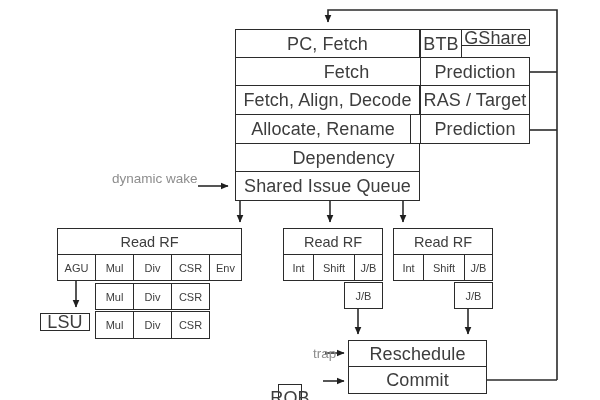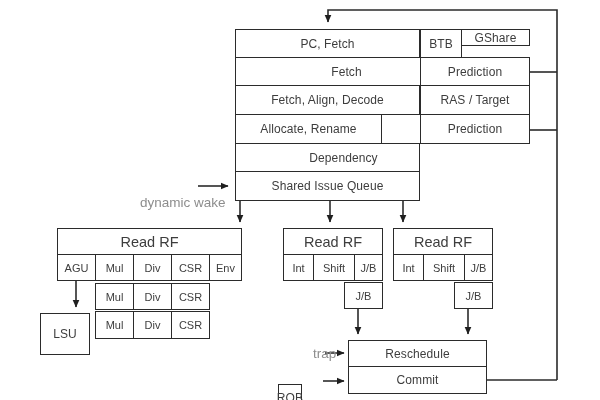--- a/index.html
+++ b/index.html
@@ -40,21 +40,21 @@
     color:#3d3d3d;
     white-space:nowrap;
   }
   .lbl{
     position:absolute;
     font-size:13.5px;
     color:#8d8d8d;
     white-space:nowrap;
     line-height:1;
   }
-  .ftxt{font-size:12px;}
+  .ftxt{font-size:18px;}
 </style>
 </head>
 <body>
 
 <div id="stage">
 
   <svg id="wires" viewBox="0 0 600 400" xmlns="http://www.w3.org/2000/svg">
     <defs>
       <marker id="ah" markerWidth="9" markerHeight="9" refX="7.4" refY="4.5" orient="auto" markerUnits="userSpaceOnUse">
         <path d="M0,1 L8,4.5 L0,8 z" fill="#1f1f1f"></path>
@@ -89,46 +89,46 @@
   <div class="box ftxt" style="left:235px;top:29px;width:185px;height:29px;">PC, Fetch</div>
   <div class="box ftxt" style="left:420px;top:29px;width:42px;height:29px;">BTB</div>
   <div class="box ftxt" style="left:461px;top:29px;width:69px;height:17px;">GShare</div>
 
   <div class="box ftxt" style="left:235px;top:57px;width:214px;height:29px;padding-left:9px;">Fetch</div>
   <div class="box ftxt" style="left:420px;top:57px;width:110px;height:29px;">Prediction</div>
 
   <div class="box ftxt" style="left:235px;top:85px;width:185px;height:30px;">Fetch, Align, Decode</div>
   <div class="box ftxt" style="left:420px;top:85px;width:110px;height:30px;">RAS / Target</div>
 
-  <div class="box ftxt" style="left:235px;top:114px;width:147px;height:30px;">Allocate, Rename</div>
+  <div class="box ftxt" style="left:235px;top:114px;width:176px;height:30px;">Allocate, Rename</div>
   <div class="box ftxt" style="left:420px;top:114px;width:110px;height:30px;">Prediction</div>
 
   <div class="box ftxt" style="left:235px;top:143px;width:185px;height:29px;padding-left:32px;">Dependency</div>
 
   <div class="box ftxt" style="left:235px;top:171px;width:185px;height:30px;">Shared Issue Queue</div>
 
-  <div class="lbl" style="left:112px;top:196px;margin-left:28px;">dynamic wake</div>
+  <div class="lbl" style="left:112px;top:172px;">dynamic wake</div>
 
   <div class="cell" style="left:57px;top:228px;width:185px;height:27px;font-size:14.5px;">Read RF</div>
 
   <div class="cell" style="left:57px;top:254px;width:39px;height:27px;">AGU</div>
   <div class="cell" style="left:95px;top:254px;width:39px;height:27px;">Mul</div>
   <div class="cell" style="left:133px;top:254px;width:39px;height:27px;">Div</div>
   <div class="cell" style="left:171px;top:254px;width:39px;height:27px;">CSR</div>
   <div class="cell" style="left:209px;top:254px;width:33px;height:27px;">Env</div>
 
   <div class="cell" style="left:95px;top:283px;width:39px;height:27px;">Mul</div>
   <div class="cell" style="left:133px;top:283px;width:39px;height:27px;">Div</div>
   <div class="cell" style="left:171px;top:283px;width:39px;height:27px;">CSR</div>
 
   <div class="cell" style="left:95px;top:311px;width:39px;height:28px;">Mul</div>
   <div class="cell" style="left:133px;top:311px;width:39px;height:28px;">Div</div>
   <div class="cell" style="left:171px;top:311px;width:39px;height:28px;">CSR</div>
 
-  <div class="box ftxt" style="left:40px;top:313px;width:50px;height:42px;">LSU</div>
+  <div class="box ftxt" style="left:40px;top:313px;width:50px;height:18px;">LSU</div>
 
   <div class="cell" style="left:283px;top:228px;width:100px;height:27px;font-size:14.5px;">Read RF</div>
   <div class="cell" style="left:283px;top:254px;width:31px;height:27px;">Int</div>
   <div class="cell" style="left:313px;top:254px;width:42px;height:27px;">Shift</div>
   <div class="cell" style="left:354px;top:254px;width:29px;height:27px;">J/B</div>
   <div class="cell" style="left:344px;top:282px;width:39px;height:27px;">J/B</div>
 
   <div class="cell" style="left:393px;top:228px;width:100px;height:27px;font-size:14.5px;">Read RF</div>
   <div class="cell" style="left:393px;top:254px;width:31px;height:27px;">Int</div>
   <div class="cell" style="left:423px;top:254px;width:42px;height:27px;">Shift</div>

